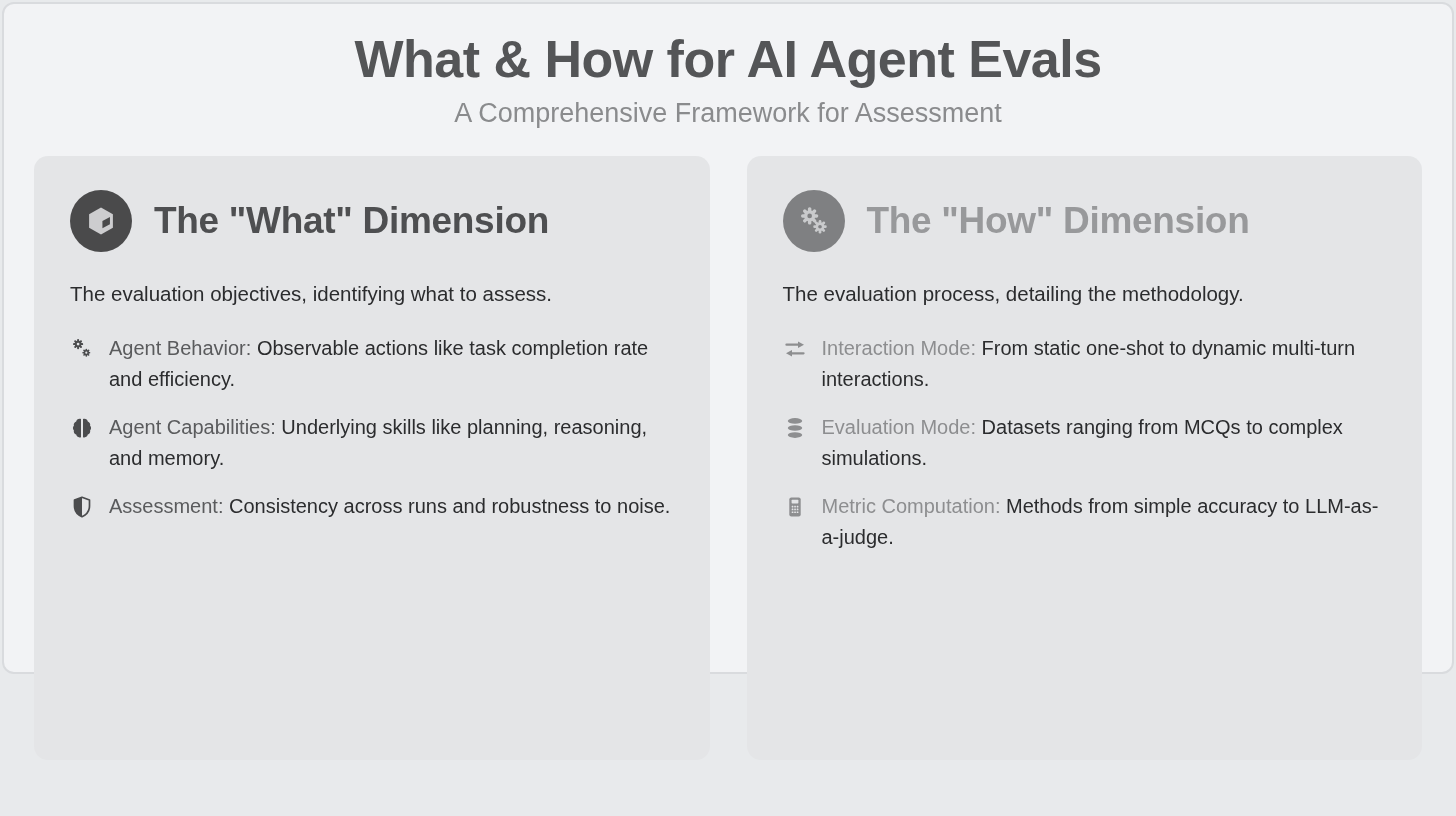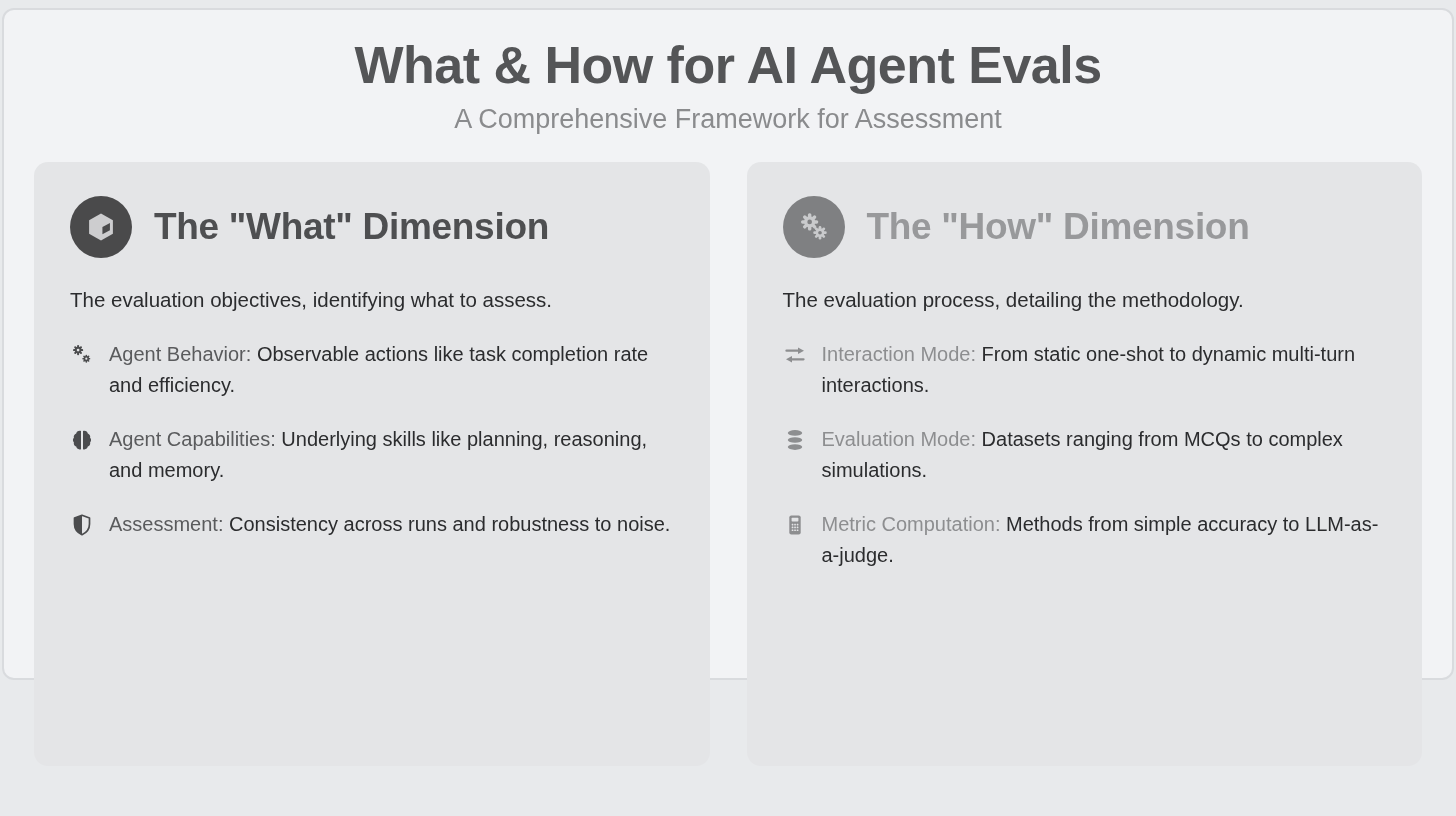--- a/index.html
+++ b/index.html
@@ -5,21 +5,21 @@
   * { box-sizing: border-box; margin: 0; padding: 0; }
   html, body { width: 100%; height: 100%; }
   body {
     background: #e8eaec;
     font-family: "Liberation Sans", sans-serif;
     overflow: hidden;
   }
   .frame {
     width: calc(100% - 4px);
     height: 672px;
-    margin: 8px auto 0;
+    margin: 2px auto 0;
     background: var(--pageBg, #f2f3f5);
     border: 2px solid var(--frameBorder, #d9dbde);
     border-radius: 12px;
     padding: 24px 30px 30px;
   }
   header { text-align: center; }
   h1 {
     font-size: 52px;
     font-weight: 700;
     letter-spacing: -0.5px;
@@ -70,21 +70,21 @@
   .card-desc {
     margin-top: 30px;
     font-size: 20.5px;
     color: var(--textInk, #2b2c2e);
   }
   .items {
     list-style: none;
     margin-top: 27px;
     display: flex;
     flex-direction: column;
-    gap: 23px;
+    gap: 17px;
   }
   .item { display: flex; align-items: flex-start; }
   .item-icon {
     flex: 0 0 24px;
     width: 24px;
     height: 24px;
     margin-right: 15px;
     margin-top: 4px;
   }
   .card--what .item-icon { color: var(--whatIconInk, #4b4c4e); }

